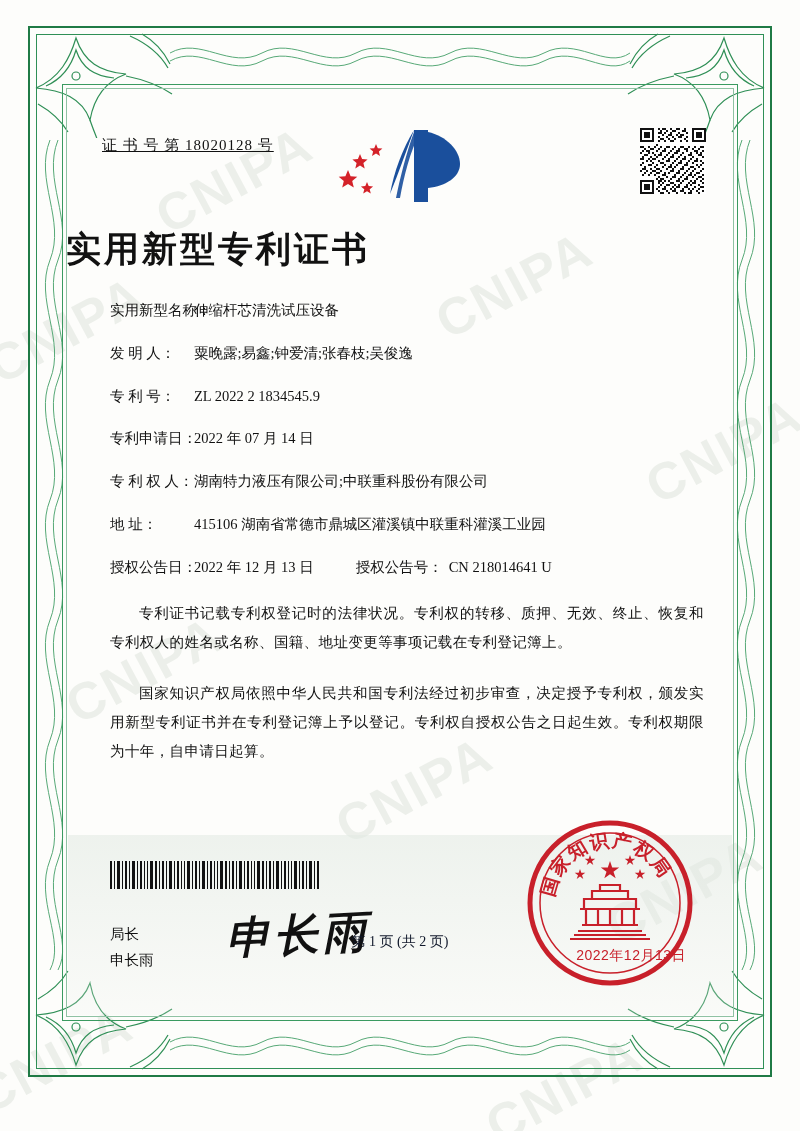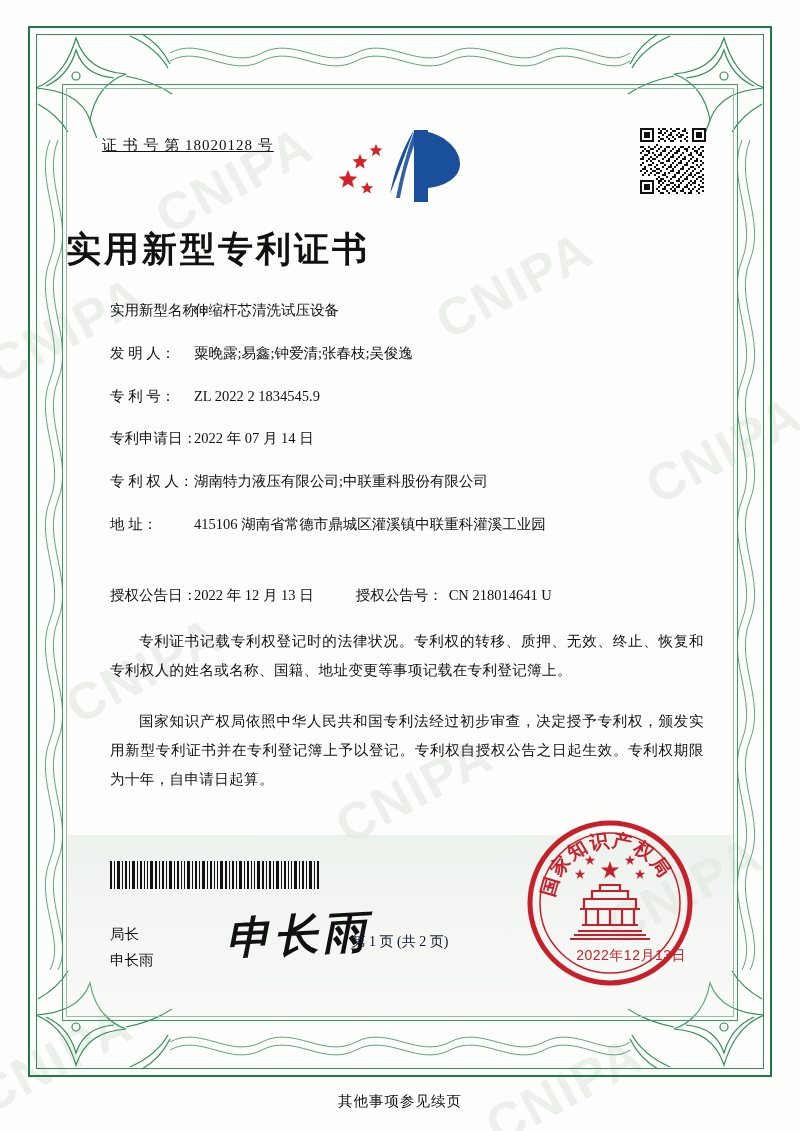--- a/index.html
+++ b/index.html
@@ -598,21 +598,21 @@
 
       <div class="field-row">
         <span class="field-label">地 址：</span>
         <span class="field-value">415106 湖南省常德市鼎城区灌溪镇中联重科灌溪工业园</span>
       </div>
 
       <div class="field-row two">
         <span class="field-label">授权公告日：</span>
         <span>2022 年 12 月 13 日</span>
         <span class="field-label-inline">授权公告号：</span>
-        <span style="margin-left:6px;margin-top:28px;">CN 218014641 U</span>
+        <span style="margin-left:6px;">CN 218014641 U</span>
       </div>
 
       <div class="para second">专利证书记载专利权登记时的法律状况。专利权的转移、质押、无效、终止、恢复和专利权人的姓名或名称、国籍、地址变更等事项记载在专利登记簿上。</div>
       <div class="para">国家知识产权局依照中华人民共和国专利法经过初步审查，决定授予专利权，颁发实用新型专利证书并在专利登记簿上予以登记。专利权自授权公告之日起生效。专利权期限为十年，自申请日起算。</div>
     </div>
 
     <svg class="barcode" viewBox="0 0 212 28" preserveAspectRatio="none" shape-rendering="crispEdges">
       <rect width="212" height="28" fill="#ffffff" opacity="0"></rect>
       <g fill="#111111">
         <rect x="0" y="0" width="2" height="28"></rect>
@@ -709,14 +709,13 @@
         <polygon points="110,42 111.3,45.8 115.3,45.8 112,48.2 113.3,52 110,49.6 106.7,52 108,48.2 104.7,45.8 108.7,45.8"></polygon>
         <polygon points="60,56 61.3,59.8 65.3,59.8 62,62.2 63.3,66 60,63.6 56.7,66 58,62.2 54.7,59.8 58.7,59.8"></polygon>
         <polygon points="120,56 121.3,59.8 125.3,59.8 122,62.2 123.3,66 120,63.6 116.7,66 118,62.2 114.7,59.8 118.7,59.8"></polygon>
       </g>
     </svg>
     <div class="seal-date">2022年12月13日</div>
 
     <div class="page-num">第 1 页 (共 2 页)</div>
   </div>
 
-  <div class="footer-note">其他事项参见续页</div>
 </div>
 
 </body></html>

